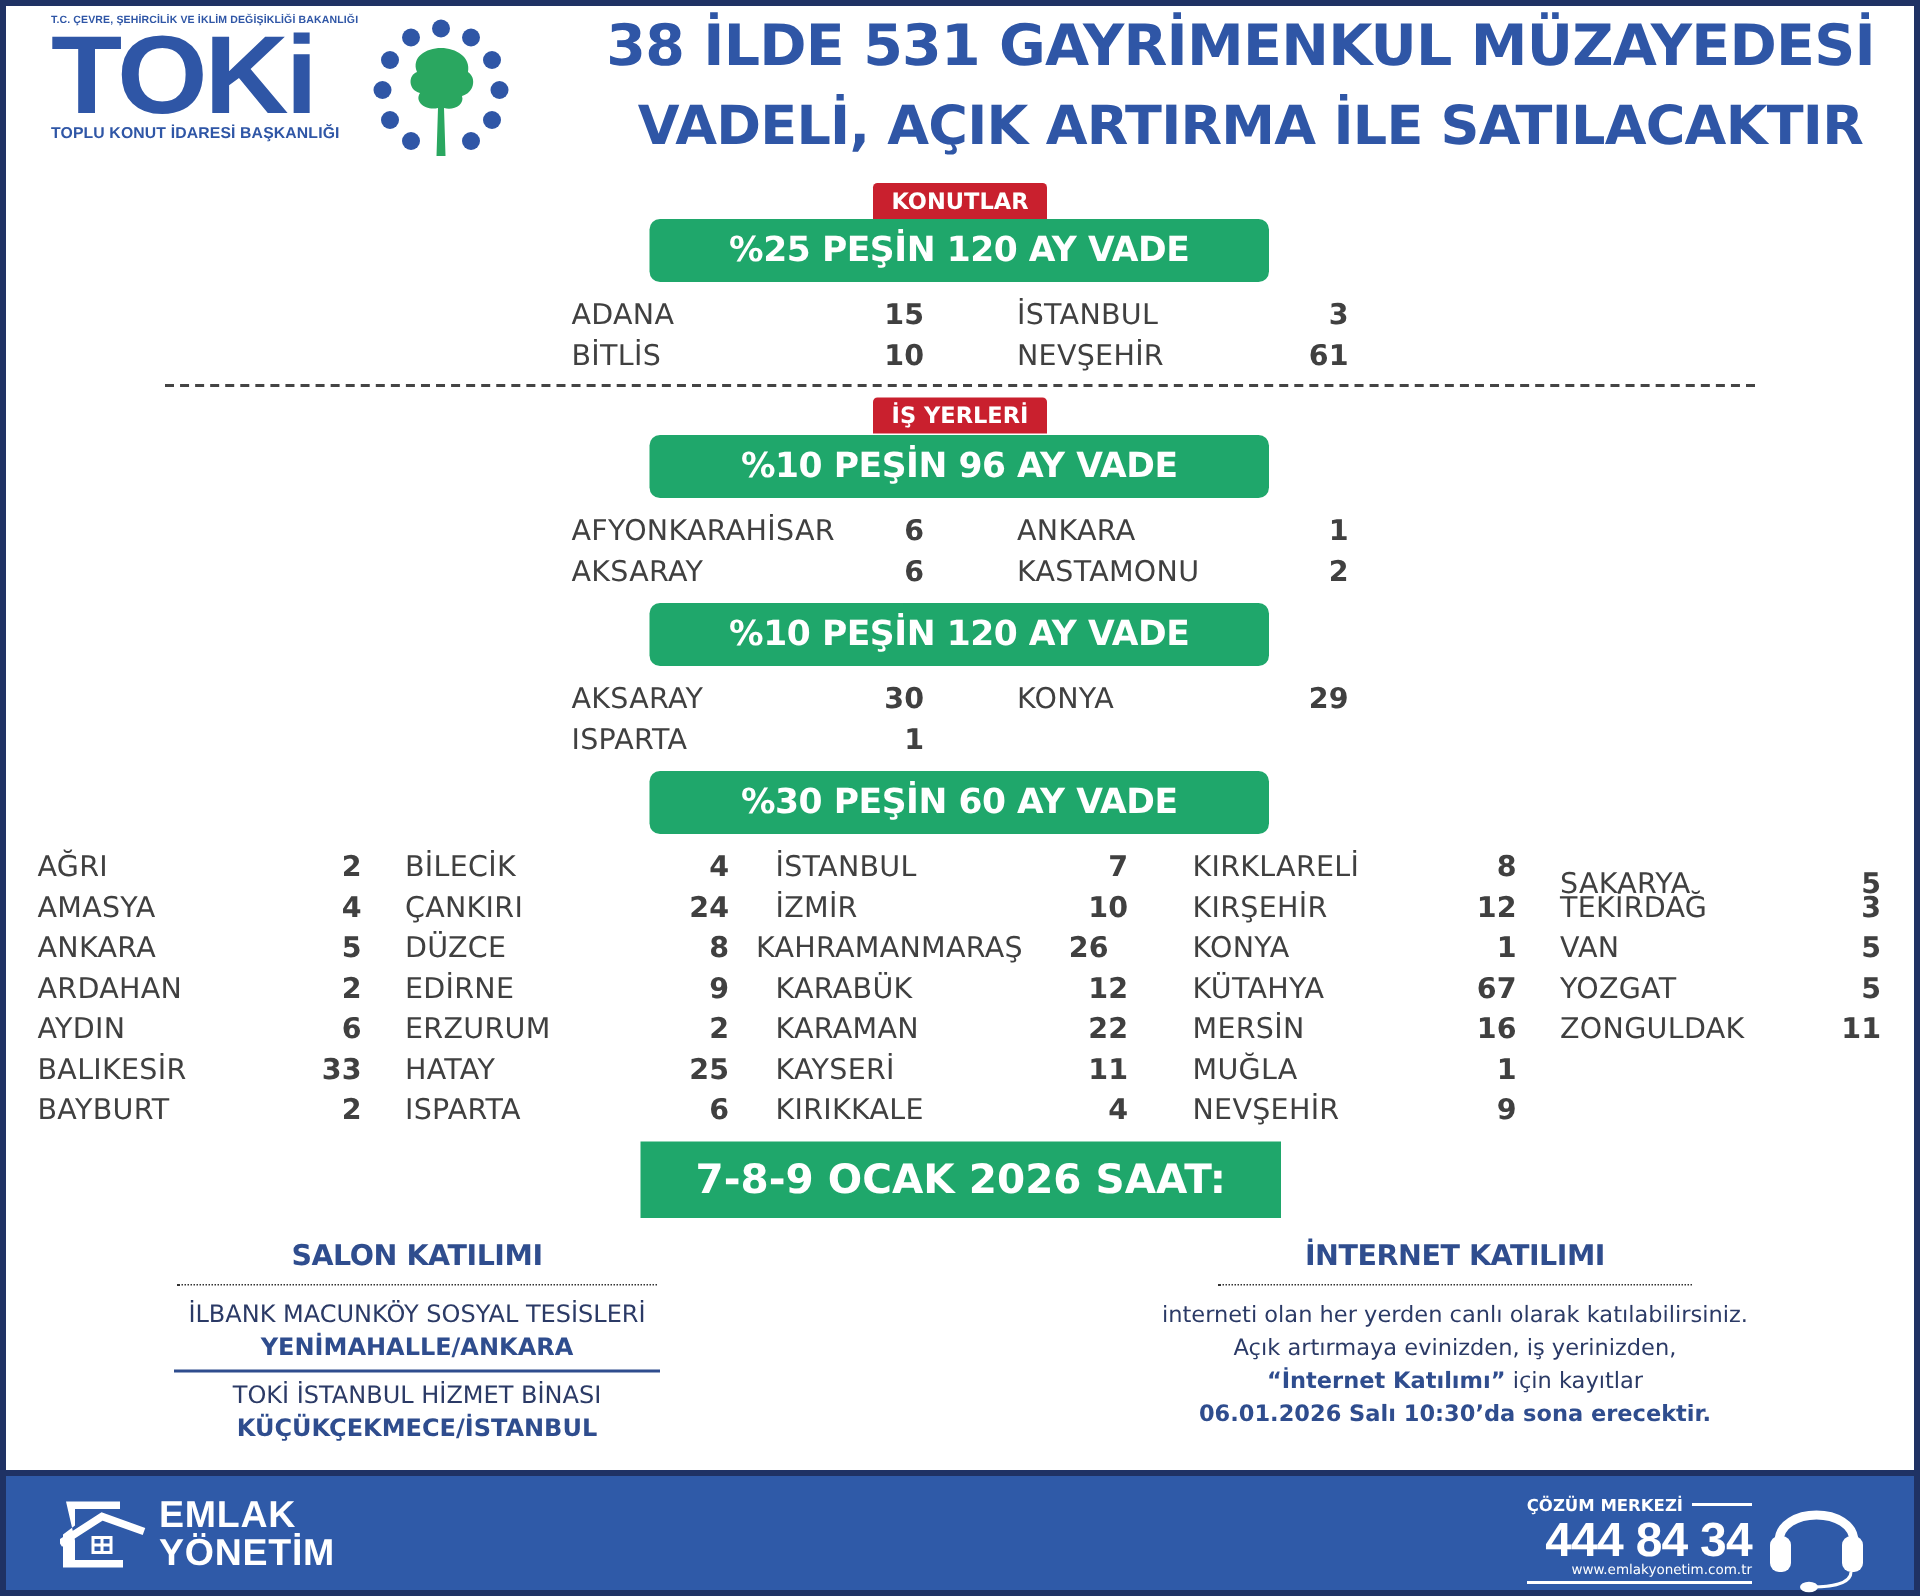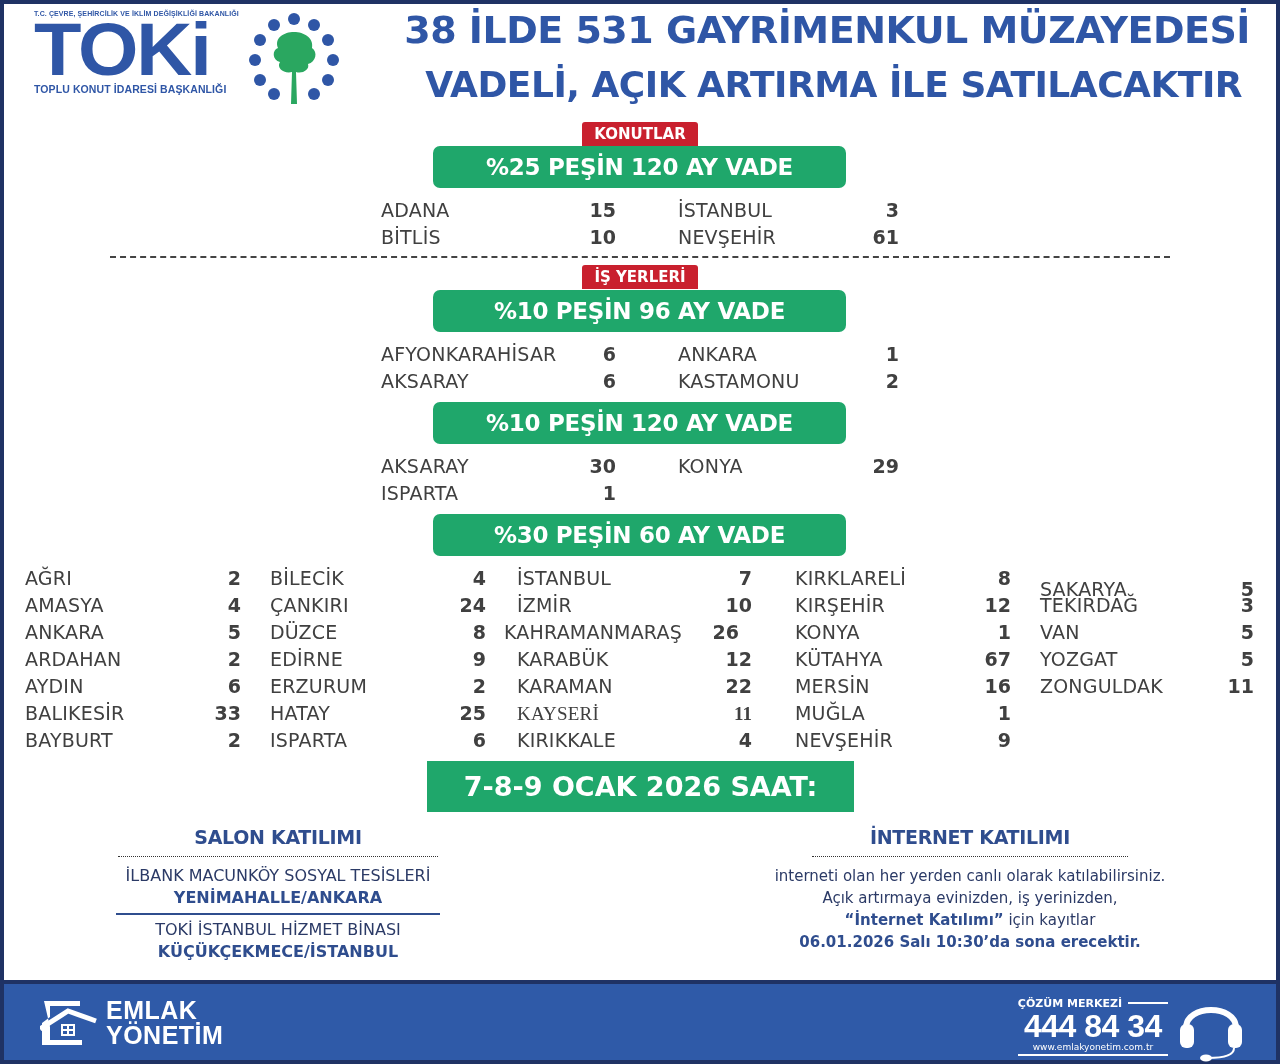--- a/index.html
+++ b/index.html
@@ -27,21 +27,21 @@
   .info h3 { font-size: 19px; font-weight: bold; color: #2f4d8e; letter-spacing: -0.3px; }
   .dotline { border-top: 1px dotted #333; margin: 8px auto 8px; }
   .info .line { font-size: 16px; line-height: 22px; }
   .info .bold { font-weight: bold; color: #2f4d8e; }
   .solid-rule { border-top: 2px solid #2f4d8e; margin: 4px auto 4px; }
   
   .footer { position: absolute; left: 0; top: 980px; width: 1280px; height: 84px; background: #2f5aa8; border: 4px solid #1f3264; }
   .emlak-logo { position: absolute; left: 36px; top: 14px; display: flex; align-items: center; }
   .emlak-text { color: #fff; font-family: "Liberation Sans", sans-serif; font-weight: bold; font-size: 25px; line-height: 25px; margin-left: 6px; letter-spacing: 0.5px; }
   .help { position: absolute; right: 30px; top: 6px; display: flex; align-items: center; }
-  .help-text { color: #fff; text-align: center; }
+  .help-text { color: #fff; text-align: right; }
   .help-label { font-size: 11px; font-weight: bold; display: flex; align-items: center; }
   .help-label::after { content: ""; display: inline-block; width: 40px; border-top: 2px solid #fff; margin-left: 6px; }
   .help-phone { font-family: "Liberation Sans", sans-serif; font-weight: bold; font-size: 32px; line-height: 32px; letter-spacing: -0.5px; }
   .help-url { font-size: 9px; border-bottom: 2px solid #fff; padding-bottom: 2px; }
 </style>
 </head>
 <body>
 
 <div class="frame"></div>
 
@@ -195,21 +195,21 @@
       <span class="num">26</span>
     </div>
     <div class="pair" style="left: 517px; width: 235px; top: 646px;">
       <span class="name">KARABÜK</span>
       <span class="num">12</span>
     </div>
     <div class="pair" style="left: 517px; width: 235px; top: 673px;">
       <span class="name">KARAMAN</span>
       <span class="num">22</span>
     </div>
-    <div class="pair" style="left: 517px; width: 235px; top: 700px; font-family: Liberation Serif, serif;">
+    <div class="pair" style="left: 517px; width: 235px; top: 700px;">
       <span class="name">KAYSERİ</span>
       <span class="num">11</span>
     </div>
     <div class="pair" style="left: 517px; width: 235px; top: 727px;">
       <span class="name">KIRIKKALE</span>
       <span class="num">4</span>
     </div>
     <div class="pair" style="left: 795px; width: 216px; top: 565px;">
       <span class="name">KIRKLARELİ</span>
       <span class="num">8</span>

